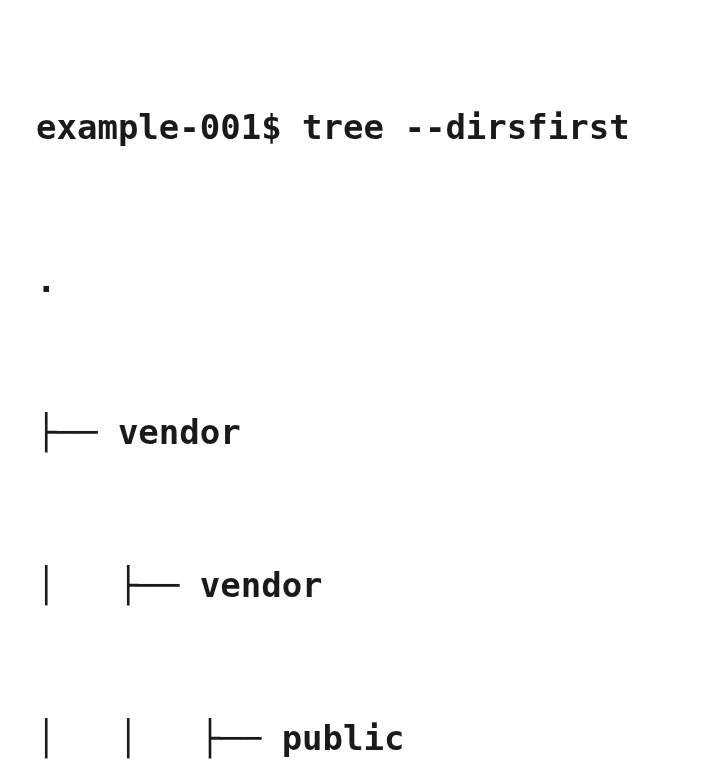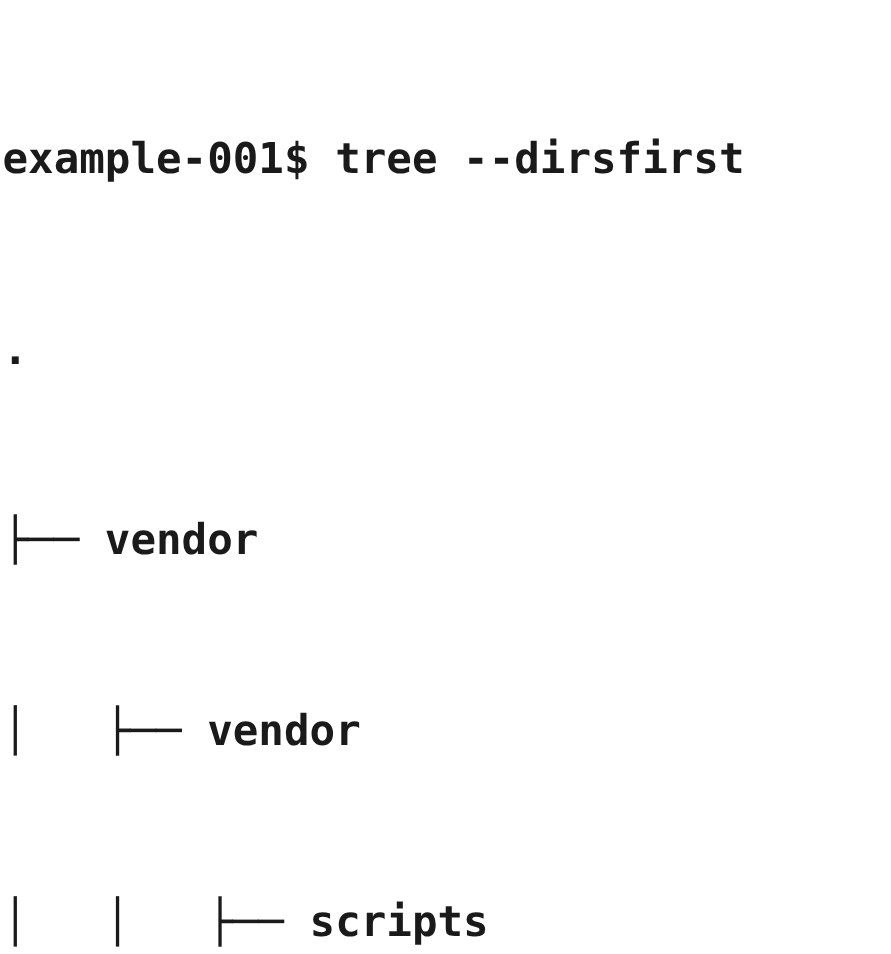--- a/index.html
+++ b/index.html
@@ -19,31 +19,32 @@
     font-family: "DejaVu Sans Mono", "Liberation Mono", monospace;
     font-size: 34px;
     font-weight: bold;
     line-height: 50.9px;
     color: #1a1a1a;
     white-space: pre;
   }
   .line {
     height: 50.9px;
     white-space: pre;
+    margin-left: 34px;
   }
 </style>
 </head>
 <body>
 
 <div class="terminal">
   <div class="line">example-001$ tree --dirsfirst</div>
   <div class="line">.</div>
   <div class="line">├── vendor</div>
   <div class="line">│   ├── vendor</div>
-  <div class="line">│   │   ├── scripts</div>
+  <div class="line">│   │   ├── public</div>
   
   
   
   
   
   
   
   
   
   

